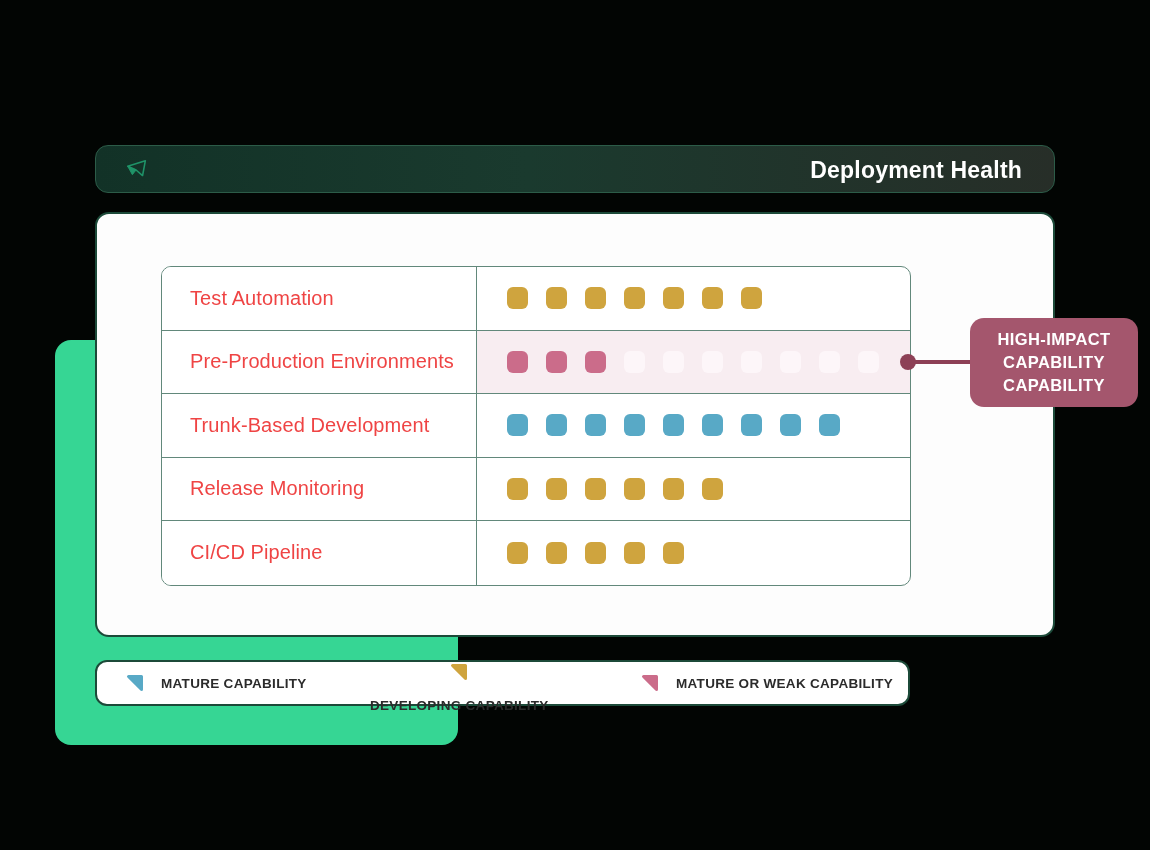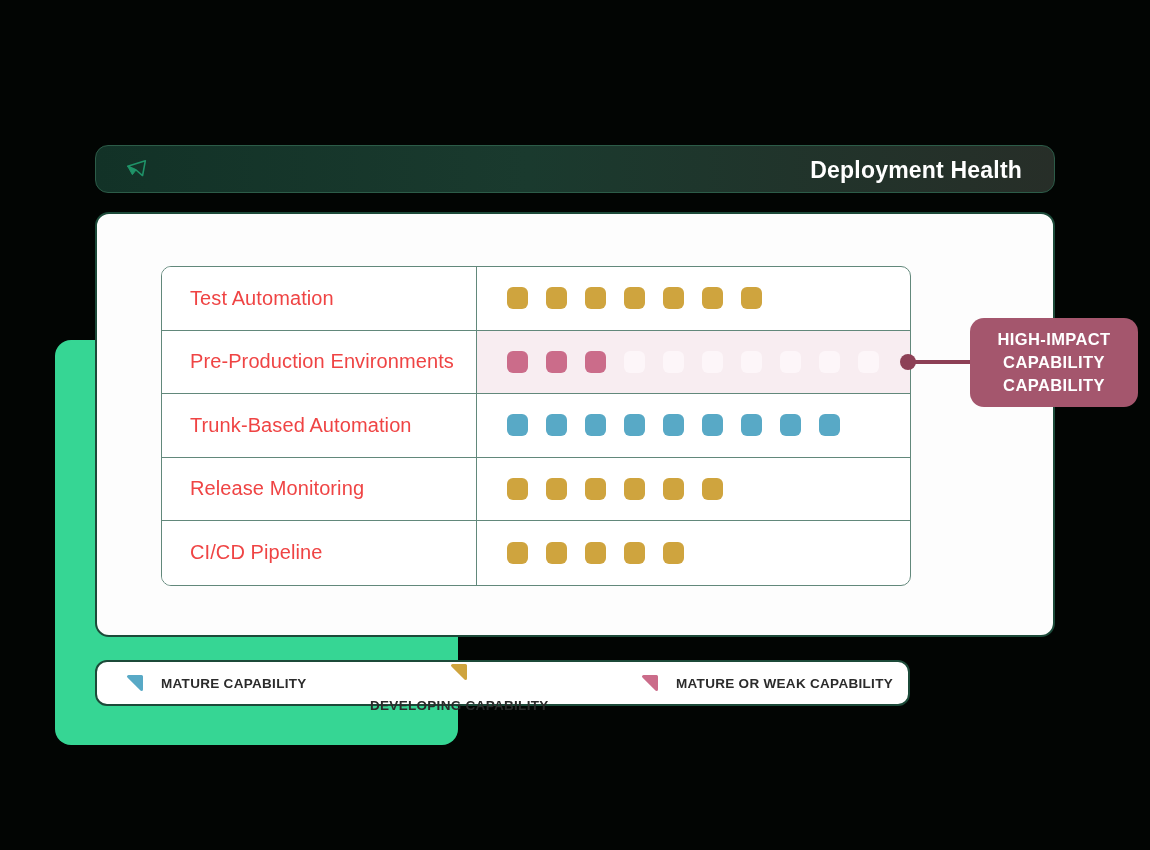--- a/index.html
+++ b/index.html
@@ -143,21 +143,21 @@
             <span class="unit-square" style="background: rgb(253, 246, 249);"></span>
             <span class="unit-square" style="background: rgb(253, 246, 249);"></span>
             <span class="unit-square" style="background: rgb(253, 246, 249);"></span>
             <span class="unit-square" style="background: rgb(253, 246, 249);"></span>
             <span class="unit-square" style="background: rgb(253, 246, 249);"></span>
             <span class="unit-square" style="background: rgb(253, 246, 249);"></span>
           </div>
         </div>
         <div class="trow">
           <div class="tlabel-cell">
-            <span>Trunk-Based Automation</span>
+            <span>Trunk-Based Development</span>
           </div>
           <div class="tsquares-cell">
             <span class="unit-square" style="background: rgb(88, 169, 198);"></span>
             <span class="unit-square" style="background: rgb(88, 169, 198);"></span>
             <span class="unit-square" style="background: rgb(88, 169, 198);"></span>
             <span class="unit-square" style="background: rgb(88, 169, 198);"></span>
             <span class="unit-square" style="background: rgb(88, 169, 198);"></span>
             <span class="unit-square" style="background: rgb(88, 169, 198);"></span>
             <span class="unit-square" style="background: rgb(88, 169, 198);"></span>
             <span class="unit-square" style="background: rgb(88, 169, 198);"></span>

